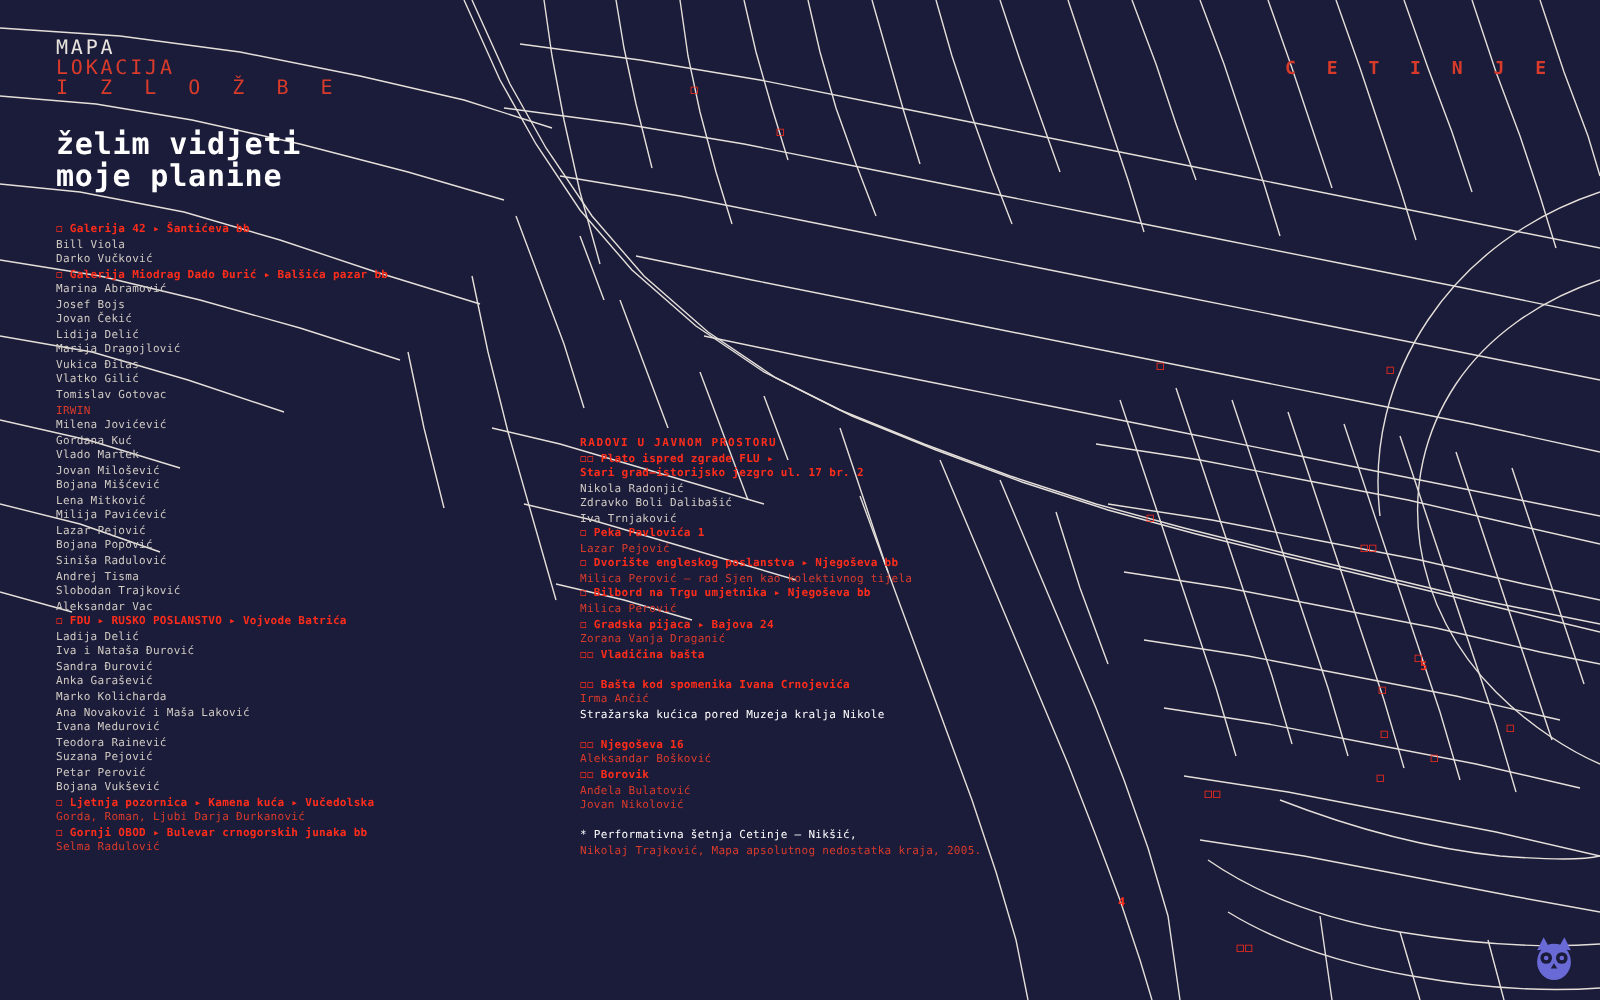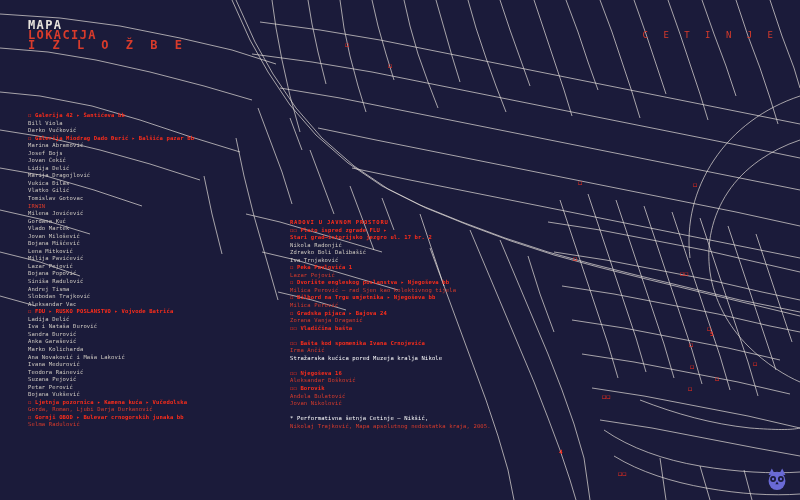--- a/index.html
+++ b/index.html
@@ -30,42 +30,42 @@
   #content {
     position: absolute;
     inset: 0;
     z-index: 3;
   }
 
   .header-logo {
     position: absolute;
     left: 28px;
     top: 20px;
-    font-size: 12px;
+    font-size: 10px;
     line-height: 10px;
     letter-spacing: 1.4px;
-    font-weight: bold;
+    font-weight: normal;
     color: #d93b2b;
     text-transform: uppercase;
   }
   .header-logo .l1 { color: #e8e4dd; }
   .header-logo .l3 {
     letter-spacing: 5px;
     color: #d93b2b;
     text-align: center;
   }
 
   .header-right {
     position: absolute;
     right: 22px;
     top: 30px;
     font-size: 9px;
     letter-spacing: 5px;
     color: #d93b2b;
-    font-weight: normal;
+    font-weight: bold;
   }
 
   .title {
     position: absolute;
     left: 28px;
     top: 64px;
     font-size: 15px;
     line-height: 16px;
     font-weight: bold;
     letter-spacing: 0.4px;
@@ -226,20 +226,22 @@
 
   <div class="header-logo">
     <div class="l1">MAPA</div>
     <div class="l2">LOKACIJA</div>
     <div class="l3">I Z L O Ž B E</div>
   </div>
 
   <div class="header-right">C E T I N J E</div>
 
   <div class="title">
+    <div>želim vidjeti</div>
+    <div>moje planine</div>
   </div>
 
   <div class="col" id="col-left">
       <div class="entry head">◻ Galerija 42 ▸ Šantićeva bb</div>
       <div class="entry sub">Bill Viola</div>
       <div class="entry sub">Darko Vučković</div>
       <div class="entry head">◻ Galerija Miodrag Dado Đurić ▸ Balšića pazar bb</div>
       <div class="entry sub">Marina Abramović</div>
       <div class="entry sub">Josef Bojs</div>
       <div class="entry sub">Jovan Čekić</div>

